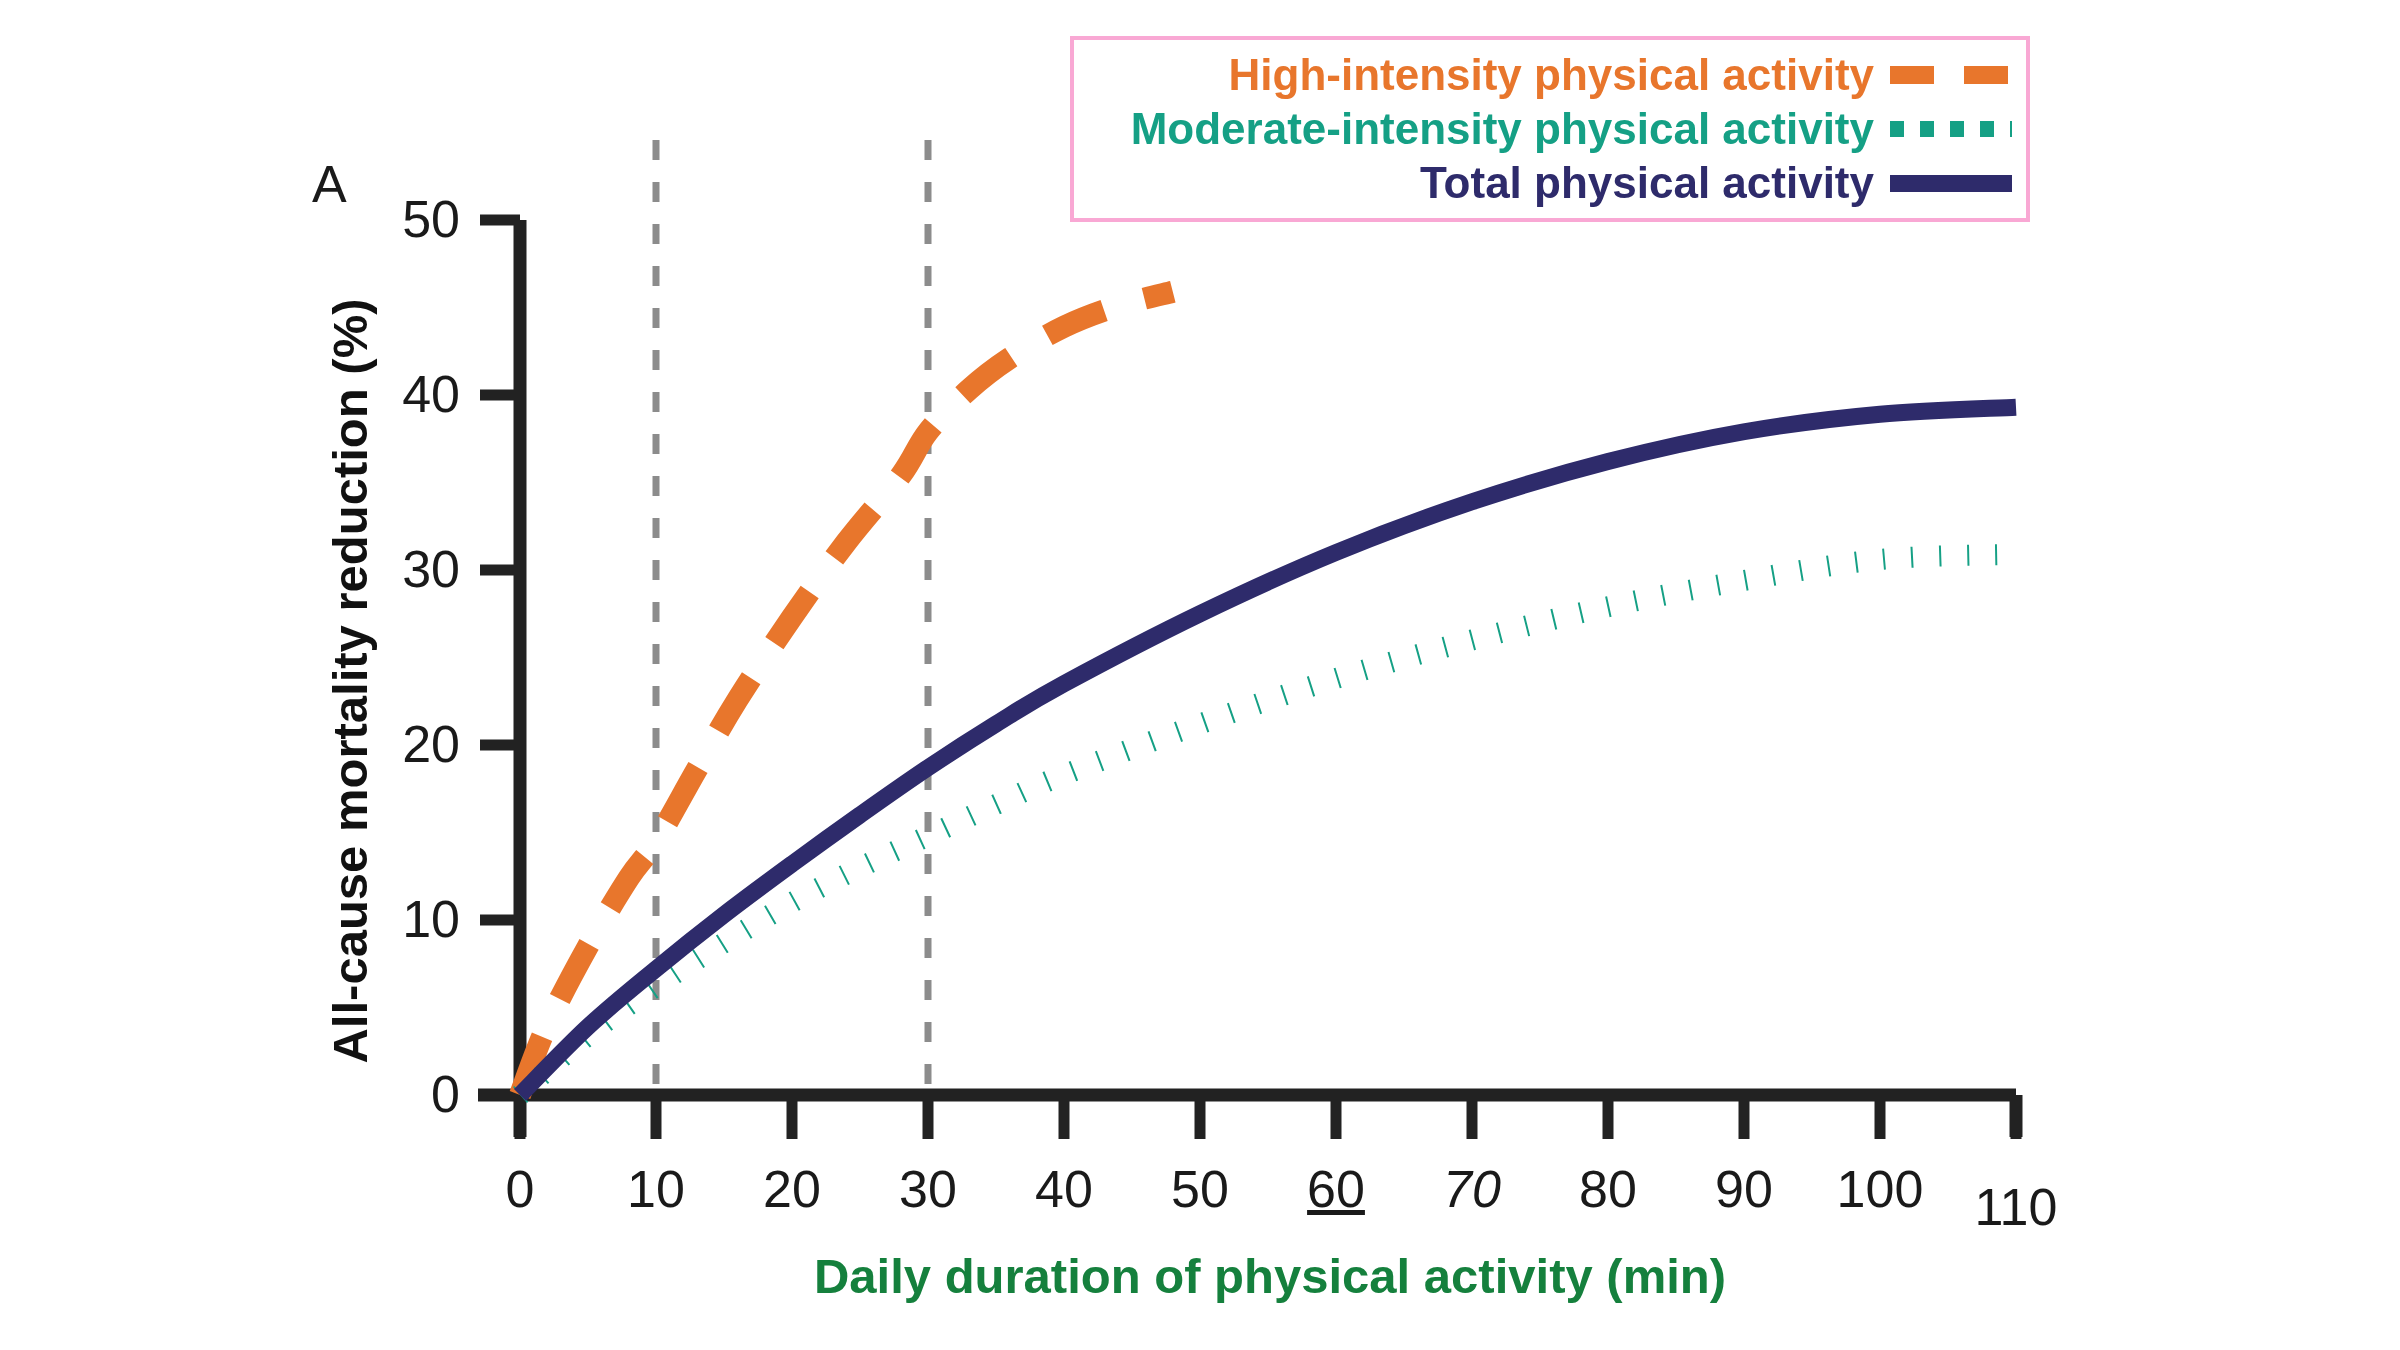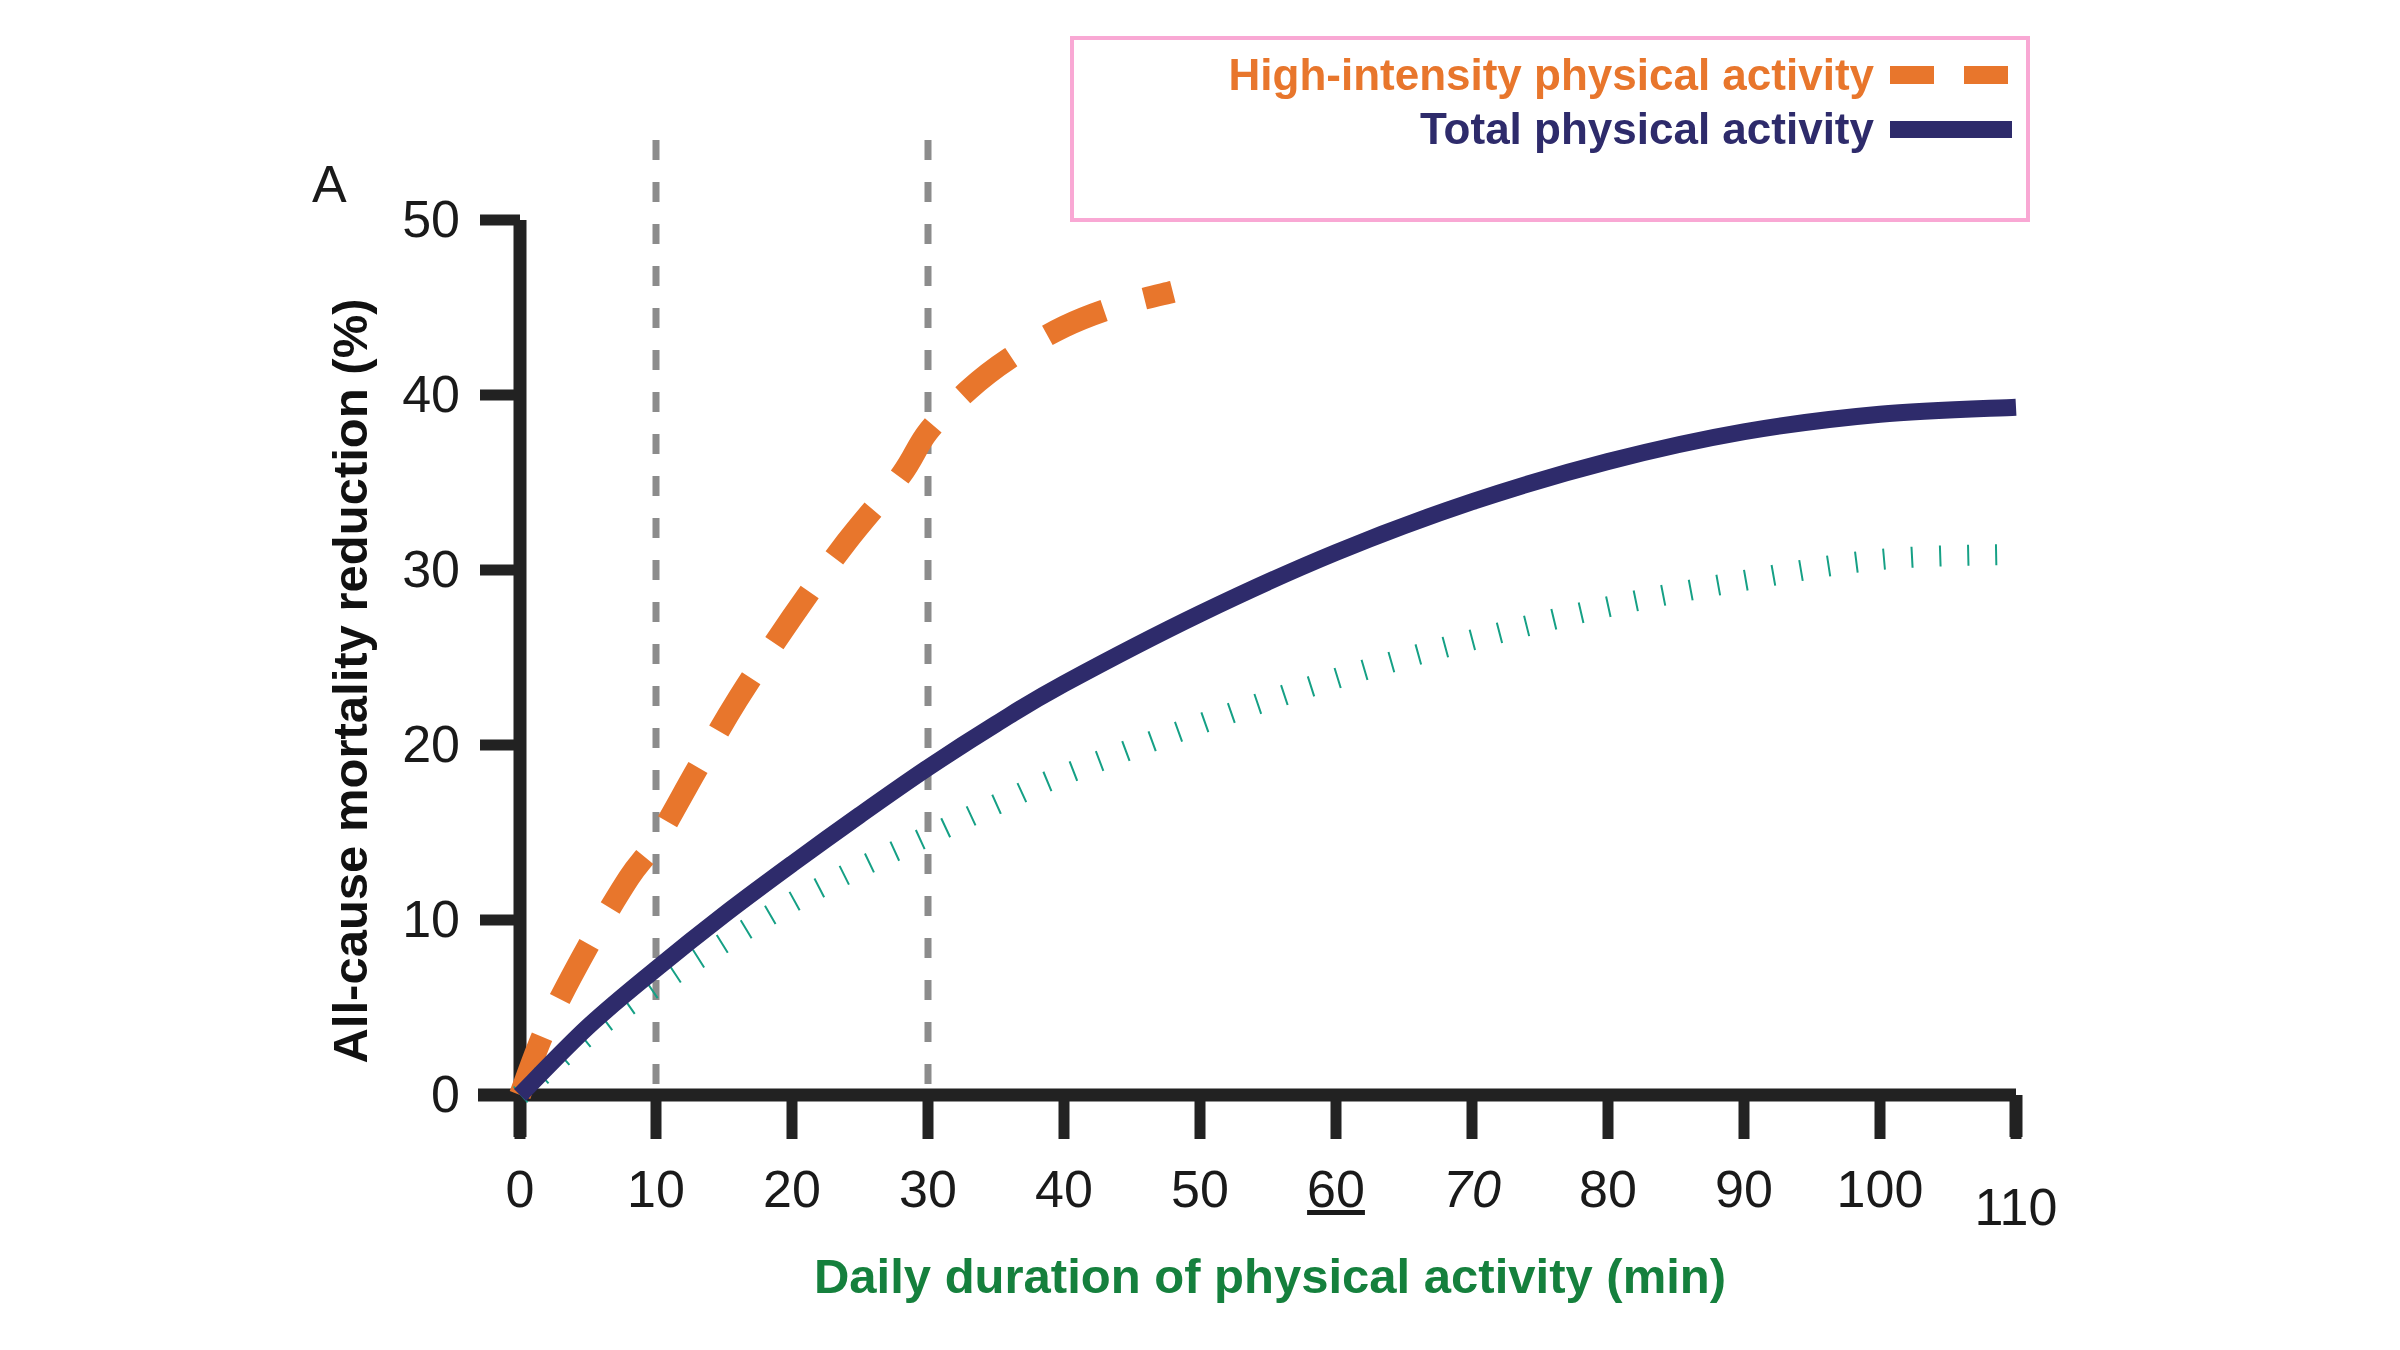--- a/index.html
+++ b/index.html
@@ -194,19 +194,23 @@
       <div class="xlab" style="left: 1664px; top: 1163px;">90</div>
       <div class="xlab" style="left: 1800px; top: 1163px;">100</div>
       <div class="xlab" style="left: 1936px; top: 1163px; margin-top: 18px;">110</div>
     </div>
 
   <div id="legend">
     <div class="legend-row" style="color: rgb(232, 118, 44);">
       <span class="legend-text" style="color: rgb(232, 118, 44);">High-intensity physical activity</span>
       <span class="legend-swatch sw-dashed"></span>
     </div>
+    <div class="legend-row" style="color: rgb(21, 160, 133);">
+      <span class="legend-text" style="color: rgb(21, 160, 133);">Moderate-intensity physical activity</span>
+      <span class="legend-swatch sw-dotted"></span>
+    </div>
     <div class="legend-row" style="color: rgb(46, 43, 107); text-align: right;">
       <span class="legend-text" style="color: rgb(46, 43, 107);">Total physical activity</span>
       <span class="legend-swatch sw-solid"></span>
     </div>
   </div>
 
 </div>
 
 </body></html>

